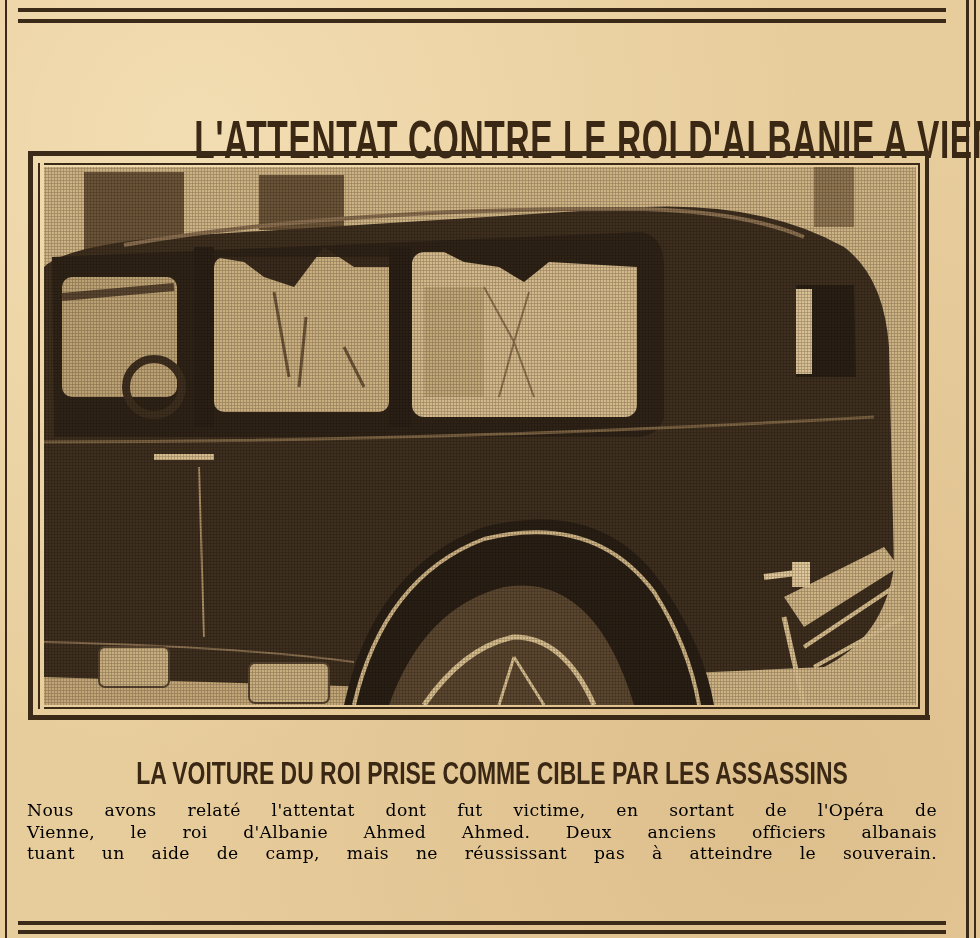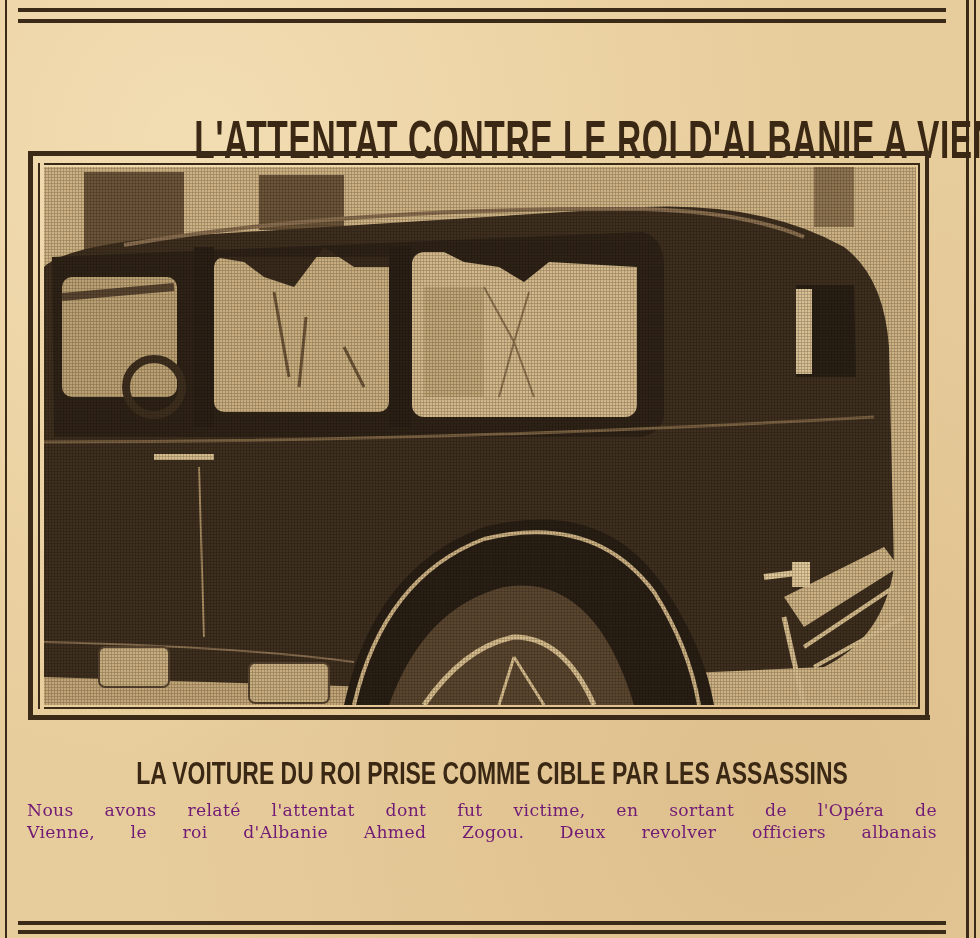--- a/index.html
+++ b/index.html
@@ -72,21 +72,21 @@
     font-size: 31px; line-height: 44px;
     color: #3a2814;
     transform: scaleX(0.74);
     transform-origin: 488px 0;
     white-space: nowrap;
   }
   .body-text {
     position: absolute; left: 27px; width: 910px; top: 800px;
     font-family: "DejaVu Serif", serif;
     font-size: 17.2px; line-height: 21.5px;
-    color: #701a75;
+    color: #000000;
     text-align: justify;
     text-align-last: justify;
     letter-spacing: 0.35px;
     word-spacing: 1px;
   }
   .body-text .line { display: block; text-align: justify; text-align-last: justify; white-space: nowrap; }
 </style>
 </head>
 <body>
 
@@ -173,17 +173,18 @@
   </svg>
   <div class="halftone"></div>
 </div>
 
 <div class="subhead-wrap">
   <div class="subhead">LA VOITURE DU ROI PRISE COMME CIBLE PAR LES ASSASSINS</div>
 </div>
 
 <div class="body-text">
   <span class="line">Nous avons relaté l'attentat dont fut victime, en sortant de l'Opéra de</span>
-  <span class="line">Vienne, le roi d'Albanie Ahmed Zogou. Deux revolver officiers albanais</span>
+  <span class="line">Vienne, le roi d'Albanie Ahmed Ahmed. Deux anciens officiers albanais</span>
+  <span class="line">tuant un aide de camp, mais ne réussissant pas à atteindre le souverain.</span>
 </div>
 
 <div class="hrule" style="top:921px;height:4px;"></div>
 <div class="hrule" style="top:930px;height:4px;"></div>
 
 </body></html>

